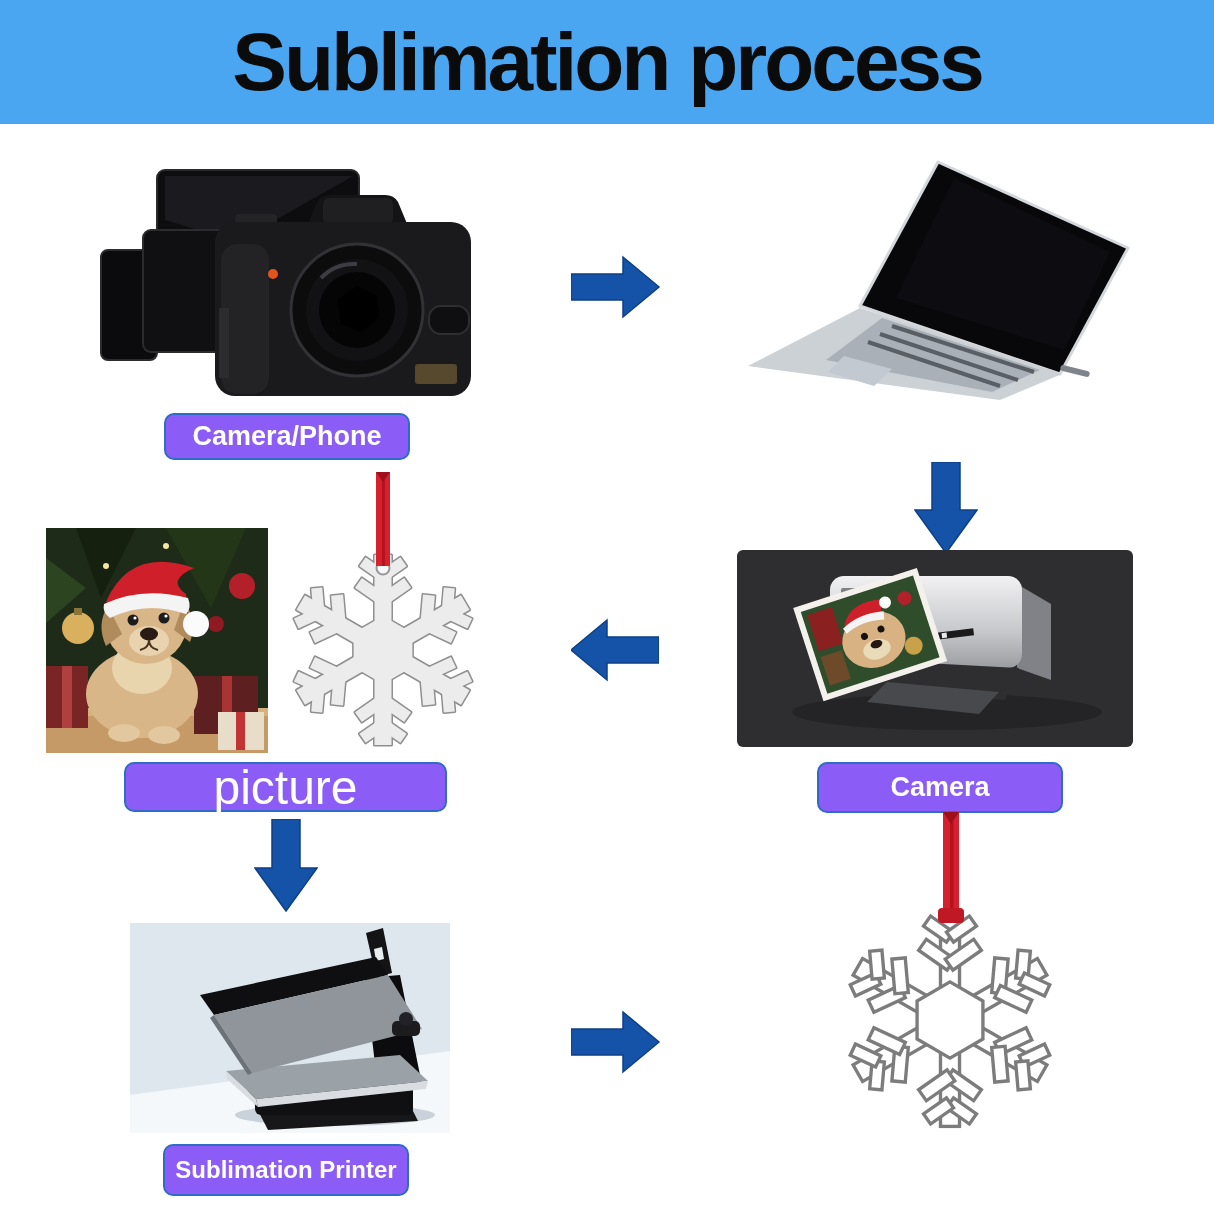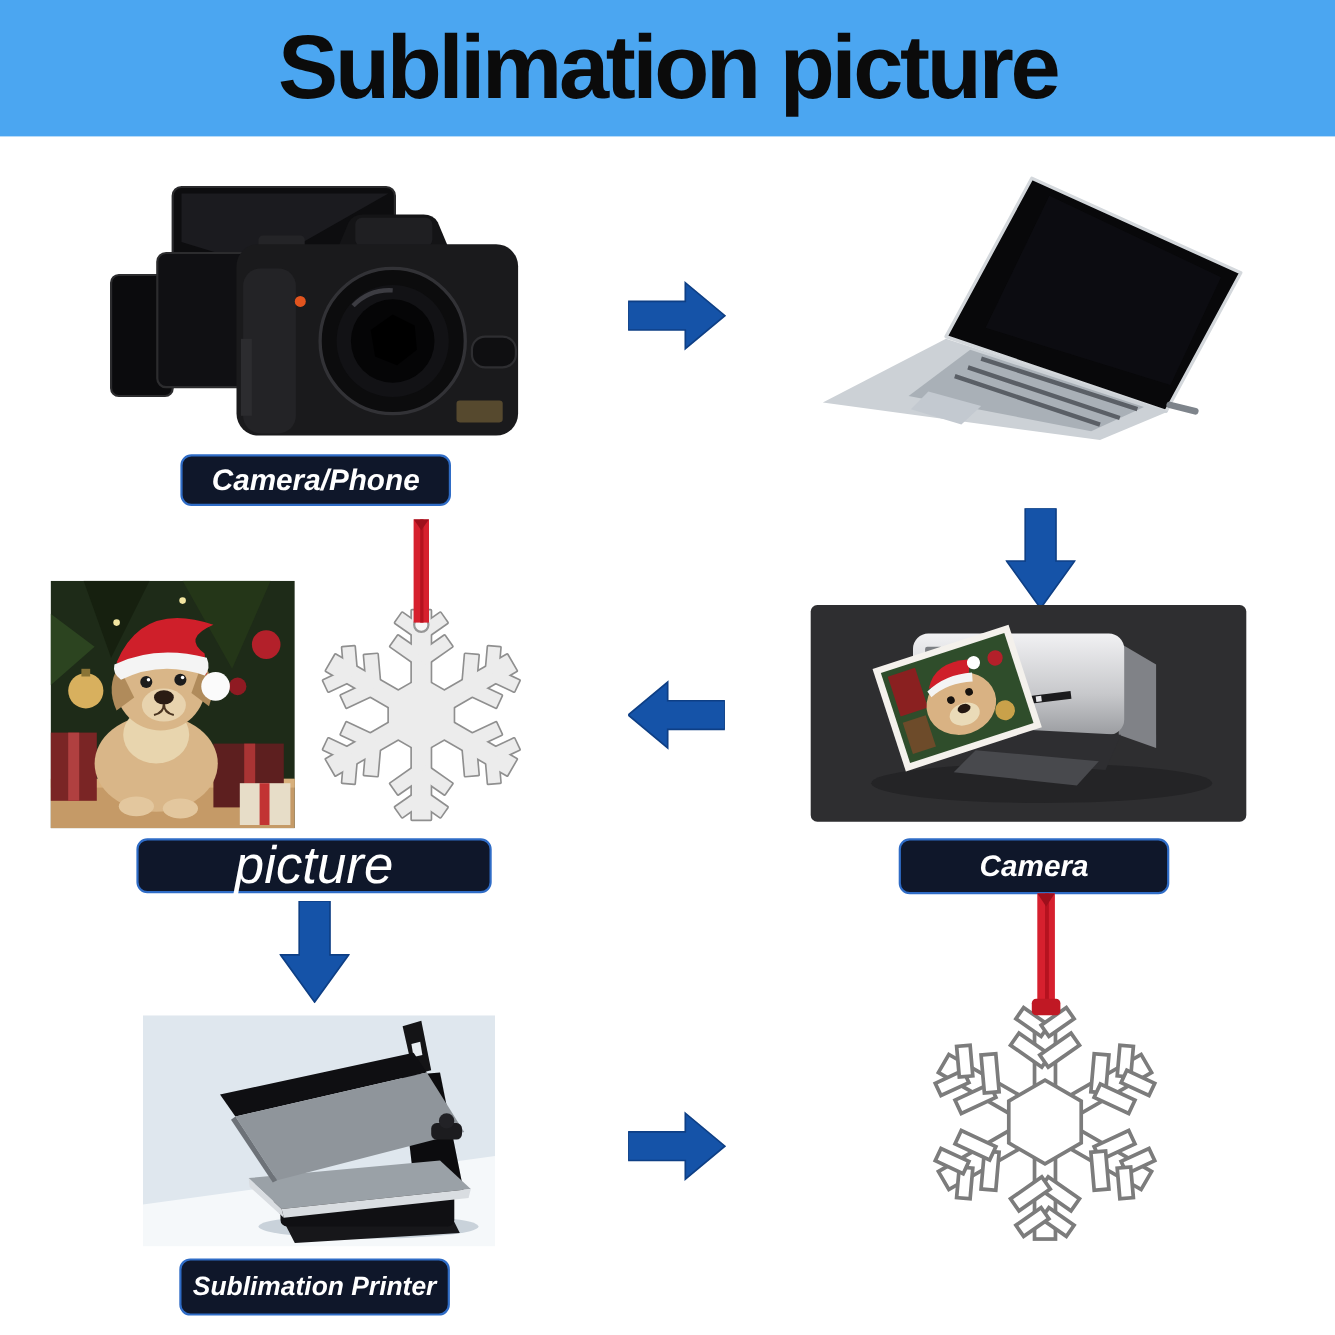--- a/index.html
+++ b/index.html
@@ -3,23 +3,23 @@
 <meta charset="utf-8">
 <style>
   html,body{margin:0;padding:0;background:#ffffff;}
   .stage{position:relative;width:1214px;height:1214px;background:#ffffff;overflow:hidden;
          font-family:"Liberation Sans",sans-serif;}
   
   .banner{position:absolute;left:0;top:0;width:1214px;height:124px;background:#4BA6F1;
           display:flex;align-items:center;justify-content:center;}
   .banner h1{margin:0;font-size:82px;font-weight:bold;color:#0b0b0b;letter-spacing:-3px;}
   
-  .label-btn{position:absolute;background:#0f172a;border:2px solid #2F6CC6;border-radius:10px;
+  .label-btn{position:absolute;background:#8b5cf6;border:2px solid #2F6CC6;border-radius:10px;
              color:#ffffff;display:flex;align-items:center;justify-content:center;
-             font-weight:bold;font-size:27px;box-sizing:border-box;font-style:italic;}
+             font-weight:bold;font-size:27px;box-sizing:border-box;}
   #label-camera{left:164px;top:413px;width:246px;height:47px;}
   #label-computer{left:816px;top:413px;width:245px;height:47px;}
   #label-picture{left:124px;top:762px;width:323px;height:50px;font-weight:normal;font-size:48px;}
   #label-printer{left:817px;top:762px;width:246px;height:51px;}
   #label-press{left:163px;top:1144px;width:246px;height:52px;font-size:24px;}
   #label-finished{left:818px;top:1143px;width:244px;height:52px;}
   
   .illu{position:absolute;}
   #illu-camera{left:85px;top:158px;}
   #illu-computer{left:742px;top:160px;}
@@ -54,21 +54,21 @@
       <use href="#armN" transform="rotate(240)"></use>
       <use href="#armN" transform="rotate(300)"></use>
       <polygon points="0,-34 29.4,-17 29.4,17 0,34 -29.4,17 -29.4,-17"></polygon>
     </g>
   </defs>
 </svg>
 
 <div class="stage">
 
   <div class="banner">
-    <h1>Sublimation picture</h1>
+    <h1>Sublimation process</h1>
   </div>
 
   <svg id="illu-camera" class="illu" width="400" height="250" viewBox="0 0 400 250">
     <rect x="72" y="12" width="202" height="132" rx="8" fill="#0d0d0f" stroke="#2a2a2c" stroke-width="2"></rect>
     <polygon points="80,18 268,18 152,84 80,62" fill="#1b1b1f"></polygon>
     <rect x="228" y="130" width="58" height="15" fill="#c6c8cb"></rect>
     <rect x="16" y="92" width="56" height="110" rx="7" fill="#0b0b0d" stroke="#2c2c2e" stroke-width="2"></rect>
     <rect x="58" y="72" width="88" height="122" rx="8" fill="#101013" stroke="#2c2c2e" stroke-width="2"></rect>
     <g>
       <path d="M222 68 L232 44 Q236 37 245 37 L300 37 Q309 37 313 44 L323 68 Z" fill="#141416"></path>

